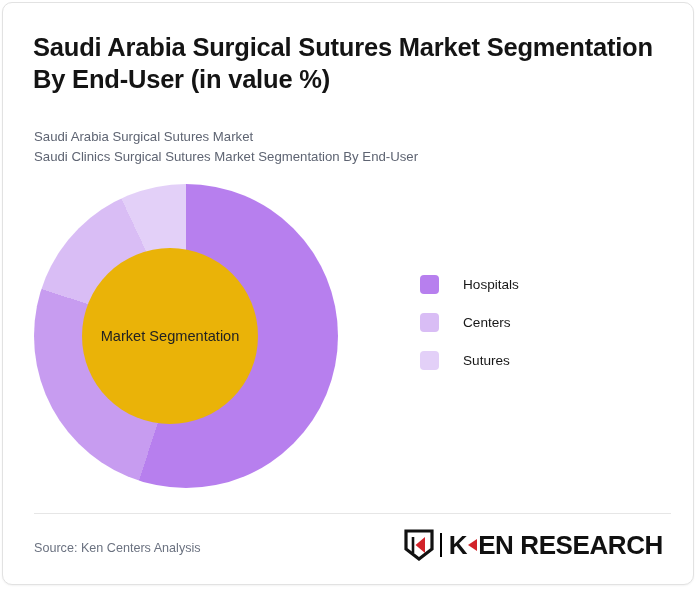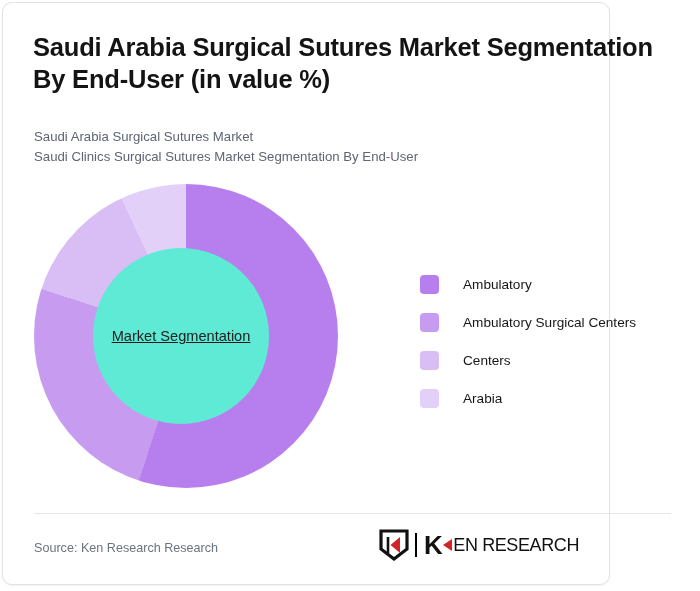--- a/index.html
+++ b/index.html
@@ -6,21 +6,21 @@
   body{
     width:700px;height:591px;
     background:#ffffff;
     font-family:"Liberation Sans", sans-serif;
     color:#1a1a1a;
     overflow:hidden;
   }
   .frame{
     position:absolute;
     left:2px;top:2px;
-    width:608px;height:583px;
+    width:692px;height:583px;
     border:1px solid #e2e2e2;
     border-radius:10px;
     background:#fff;
     box-sizing:border-box;
     box-shadow:0 1px 2px rgba(0,0,0,0.05);
   }
   .title{
     position:absolute;
     left:30px;top:28px;
     width:625px;
@@ -48,28 +48,27 @@
     width:304px;height:304px;
   }
   .donut{
     position:absolute;
     left:0;top:0;
     width:304px;height:304px;
     border-radius:50%;
   }
   .donut-hole{
     position:absolute;
-    left:59px;top:64px;
+    left:48px;top:64px;
     width:176px;height:176px;
     border-radius:50%;
-    background:#5eead4;
+    background:#eab308;
     display:flex;
     align-items:center;
     justify-content:center;
-    text-decoration:underline;
   }
   .hole-label{
     font-size:14.6px;
     color:#222;
     white-space:nowrap;
   }
 
   
   .legend{
     position:absolute;
@@ -134,22 +133,22 @@
     line-height:1;
   }
   .brand-tri{
     width:0;height:0;
     border-top:6px solid transparent;
     border-bottom:6px solid transparent;
     border-right:9px solid #d2232a;
     margin:0 1px 0 1px;
   }
   .brand-rest{
-    font-size:18px;
-    font-weight:normal;
+    font-size:26px;
+    font-weight:bold;
     letter-spacing:-0.4px;
     color:#111;
     line-height:1;
   }
 </style>
 </head>
 <body>
 
 <div class="frame">
 
@@ -163,39 +162,35 @@
   <div class="donut-wrap">
     <div class="donut" id="donut-ring" style="background: conic-gradient(rgb(183, 127, 238) 0%, rgb(183, 127, 238) 55%, rgb(199, 156, 240) 55%, rgb(199, 156, 240) 80%, rgb(217, 189, 245) 80%, rgb(217, 189, 245) 93%, rgb(227, 208, 248) 93%, rgb(227, 208, 248) 100%);"></div>
     <div class="donut-hole">
       <span class="hole-label">Market Segmentation</span>
     </div>
   </div>
 
   <div class="legend" id="legend">
       <div class="legend-item">
         <span class="swatch" style="background: rgb(183, 127, 238);"></span>
-        <span class="legend-label">Ambulatory</span>
-      </div>
-      <div class="legend-item">
-        <span class="swatch" style="background: rgb(199, 156, 240);"></span>
-        <span class="legend-label">Ambulatory Surgical Centers</span>
+        <span class="legend-label">Hospitals</span>
       </div>
       <div class="legend-item">
         <span class="swatch" style="background: rgb(217, 189, 245);"></span>
         <span class="legend-label">Centers</span>
       </div>
       <div class="legend-item">
         <span class="swatch" style="background: rgb(227, 208, 248);"></span>
-        <span class="legend-label">Arabia</span>
+        <span class="legend-label">Sutures</span>
       </div>
     </div>
 
   <div class="divider"></div>
 
-  <div class="source">Source: Ken Research Research</div>
+  <div class="source">Source: Ken Centers Analysis</div>
 
   <div class="brand">
     <svg class="brand-mark" viewBox="0 0 30 32">
       <path d="M2 2 H28 V20 L15 30 L2 20 Z" fill="none" stroke="#111" stroke-width="3.2"></path>
       <path d="M9 8 V24" stroke="#111" stroke-width="2.6" fill="none"></path>
       <path d="M21 8 L11.5 16 L21 24 Z" fill="#d2232a"></path>
     </svg>
     <div class="brand-bar"></div>
     <div class="brand-text">
       <span class="brand-k">K</span>

